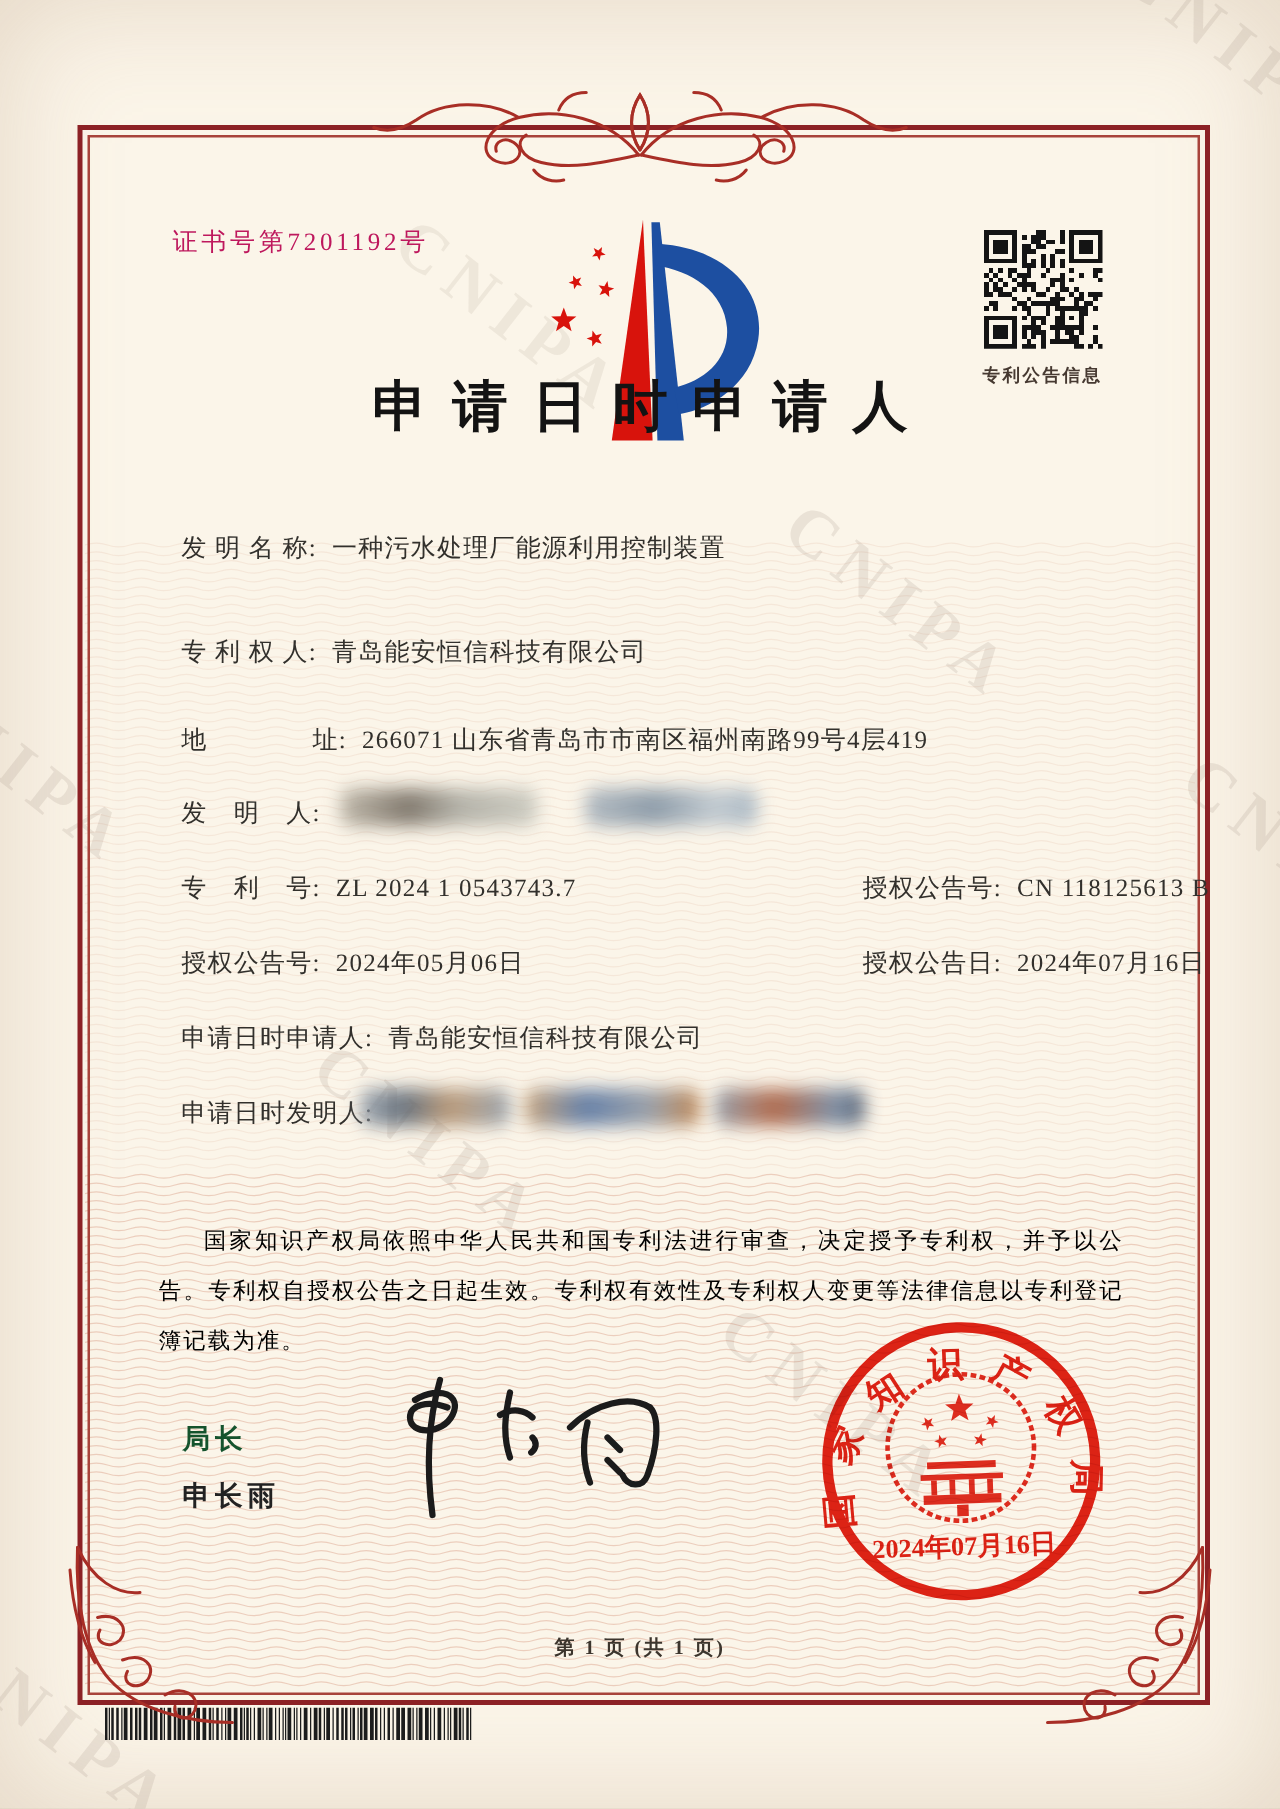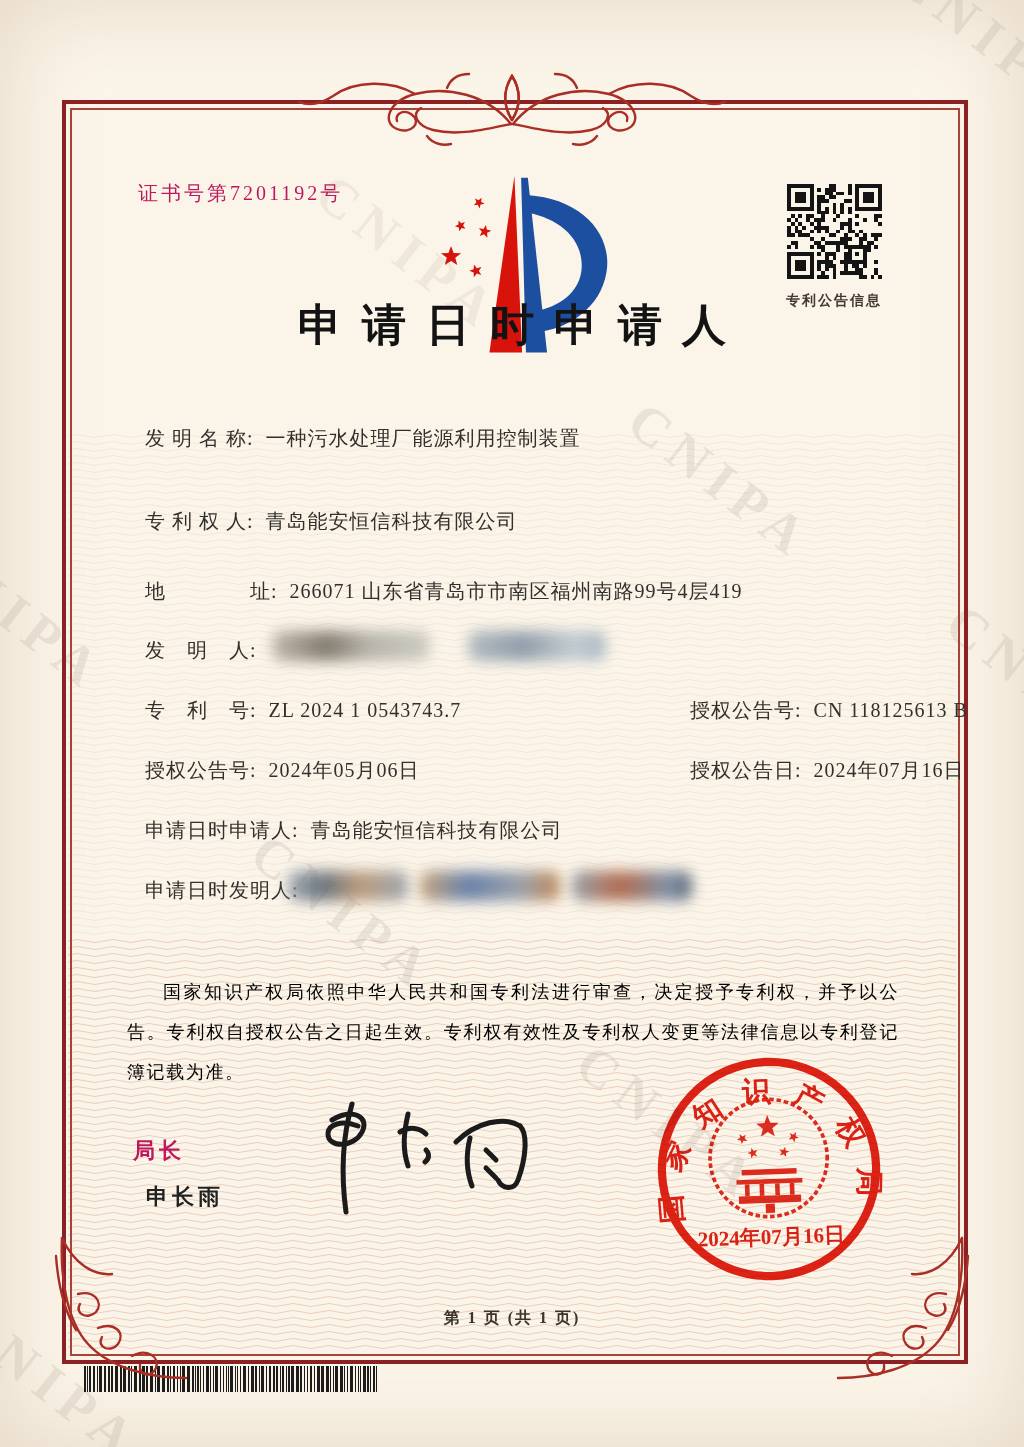--- a/index.html
+++ b/index.html
@@ -38,22 +38,22 @@
   .b1a{width:158px;background:linear-gradient(95deg,#b9b2a4,#6f675c 35%,#a9a89f 60%,#c7c7bd);}
   .b1b{width:138px;background:linear-gradient(95deg,#aab4bd,#7d8fa0 40%,#b9c4cd 75%,#9fb0bf);}
   .b2a{width:120px;background:linear-gradient(95deg,#9aa5b1,#55616f 30%,#b08d6a 60%,#8d9aa8);}
   .b2b{width:140px;background:linear-gradient(95deg,#c29a6e,#4f6f9e 35%,#8a93a0 70%,#b7773f);}
   .b2c{width:120px;background:linear-gradient(95deg,#8795a5,#a65636 40%,#6c819c 80%,#444f63);}
   
   .decision{position:absolute;left:127px;top:972px;width:772px;z-index:2;
             font-size:18px;line-height:40px;letter-spacing:1.6px;color:#000000;
             text-align:justify;text-indent:2em;}
   
-  .sig-title{position:absolute;left:133px;top:1136px;font-size:22px;font-weight:bold;letter-spacing:4px;
-             color:#be185d;z-index:2;font-family:"Liberation Sans","DejaVu Sans",sans-serif;}
+  .sig-title{position:absolute;left:146px;top:1136px;font-size:22px;font-weight:bold;letter-spacing:4px;
+             color:#14532d;z-index:2;font-family:"Liberation Sans","DejaVu Sans",sans-serif;}
   .sig-name{position:absolute;left:146px;top:1182px;font-size:22px;font-weight:bold;letter-spacing:4px;
             color:#222;z-index:2;font-family:"Liberation Sans","DejaVu Sans",sans-serif;}
   .sig-script{position:absolute;left:288px;top:1088px;z-index:2;}
   
   .seal{position:absolute;left:650px;top:1050px;z-index:3;mix-blend-mode:multiply;transform:rotate(-2deg);}
   
   .pageinfo{position:absolute;left:0;top:1308px;width:100%;text-align:center;z-index:2;
             font-size:16px;letter-spacing:2px;color:#3c352d;font-weight:bold;}
   .barcode{position:absolute;left:84px;top:1366px;z-index:2;}
   

